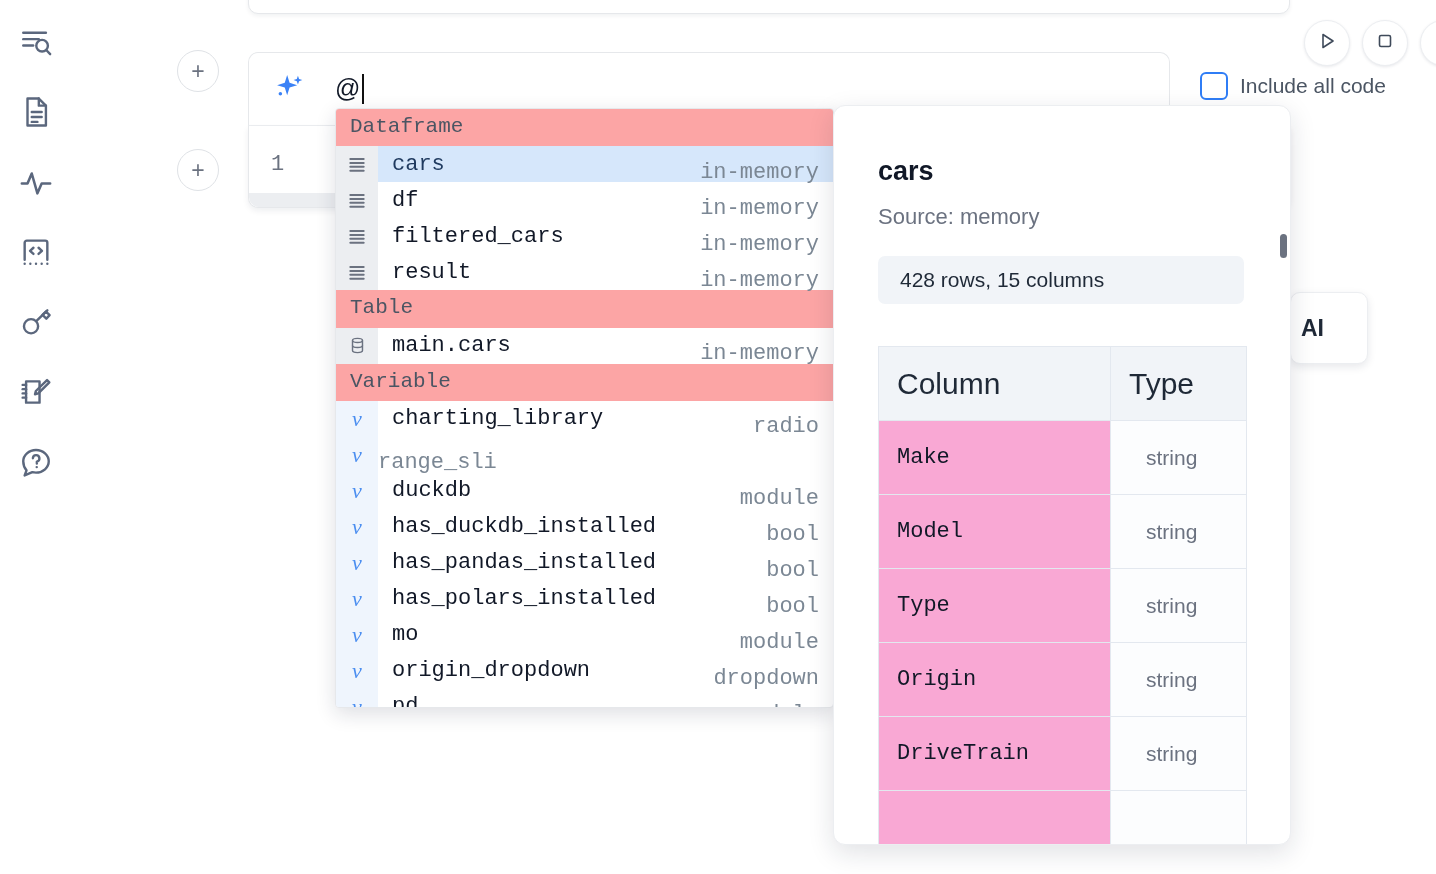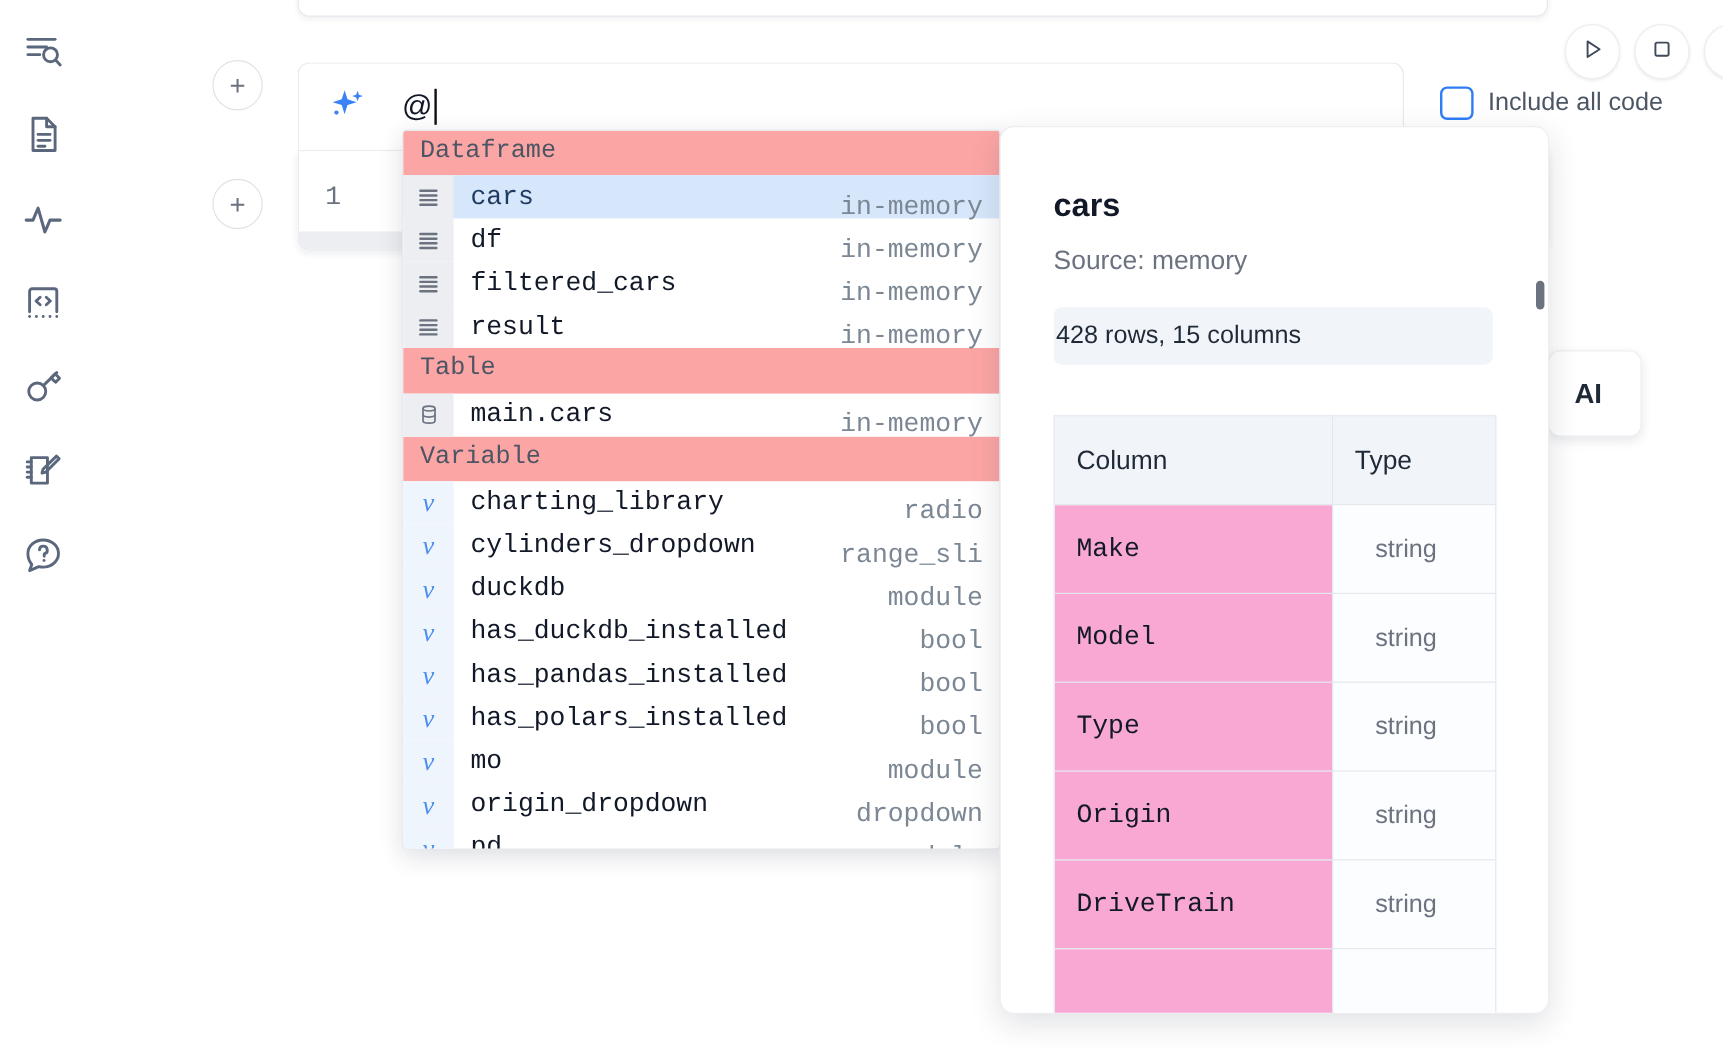--- a/index.html
+++ b/index.html
@@ -106,21 +106,21 @@
     border-radius: 6px; background: #fff;
   }
   #include-label { font-size: 21px; color: #4b5563; white-space: nowrap; }
 
   
   #ai-card {
     position: absolute; left: 1290px; top: 292px; width: 78px; height: 72px;
     background: #fff; border: 1px solid #eceef1; border-radius: 10px;
     box-shadow: 0 3px 9px rgba(20,30,55,.10);
     display: flex; align-items: center; justify-content: flex-start;
-    padding-left: 21px;
+    padding-left: 10px;
   }
   #ai-card-label { font-size: 23px; font-weight: bold; color: #1f2937; }
 
   
   #autocomplete {
     position: absolute; left: 335px; top: 108px; width: 499px; height: 600px;
     background: #fff; border: 1px solid #e6e8eb; border-radius: 4px;
     box-shadow: 0 6px 20px rgba(20,30,55,.14);
     overflow: hidden; z-index: 20;
   }
@@ -168,34 +168,34 @@
     position: absolute; left: 44px; top: 50px;
     font-size: 27px; font-weight: bold; color: #111827;
   }
   #doc-source {
     position: absolute; left: 44px; top: 98px;
     font-size: 22px; color: #6b7280;
   }
   #doc-shape {
     position: absolute; left: 44px; top: 150px; width: 366px; height: 48px;
     background: #f1f4f8; border-radius: 7px;
-    display: flex; align-items: center; padding-left: 2px;
+    display: flex; align-items: center; padding-left: 22px;
     font-size: 21px; color: #1f2937;
   }
   #doc-table {
     position: absolute; left: 44px; top: 240px; width: 368px;
     border-collapse: collapse; table-layout: fixed;
   }
   #doc-table th, #doc-table td {
     border: 1px solid #e3e8ef; text-align: left;
     padding: 0 0 0 18px; height: 74px; vertical-align: middle;
   }
   #doc-table th {
     background: #f1f4f8; font-weight: normal;
-    font-size: 22px; color: #1f2937;
+    font-size: 30px; color: #1f2937;
   }
   #doc-table td.col-name {
     font-family: "Liberation Mono", monospace; font-size: 22px; color: #111827;
     background: #f9a8d4;
   }
   #doc-table td.col-type {
     font-size: 21px; color: #6b7280; background: #fcfdfe; padding-left: 35px;
   }
   #doc-table col.c1 { width: 232px; }
   #doc-table col.c2 { width: 136px; }
@@ -413,21 +413,20 @@
       <div class="ac-gutter gutter-var">
         <span class="vglyph">v</span>
       </div>
       <div class="ac-name">charting_library</div>
       <div class="ac-type">radio</div>
     </div>
     <div class="ac-row">
       <div class="ac-gutter gutter-var">
         <span class="vglyph">v</span>
       </div>
-      <div class="ac-name">cylinders_dropdown</div>
       <div class="ac-type">range_sli</div>
     </div>
     <div class="ac-row">
       <div class="ac-gutter gutter-var">
         <span class="vglyph">v</span>
       </div>
       <div class="ac-name">duckdb</div>
       <div class="ac-type">module</div>
     </div>
     <div class="ac-row">

